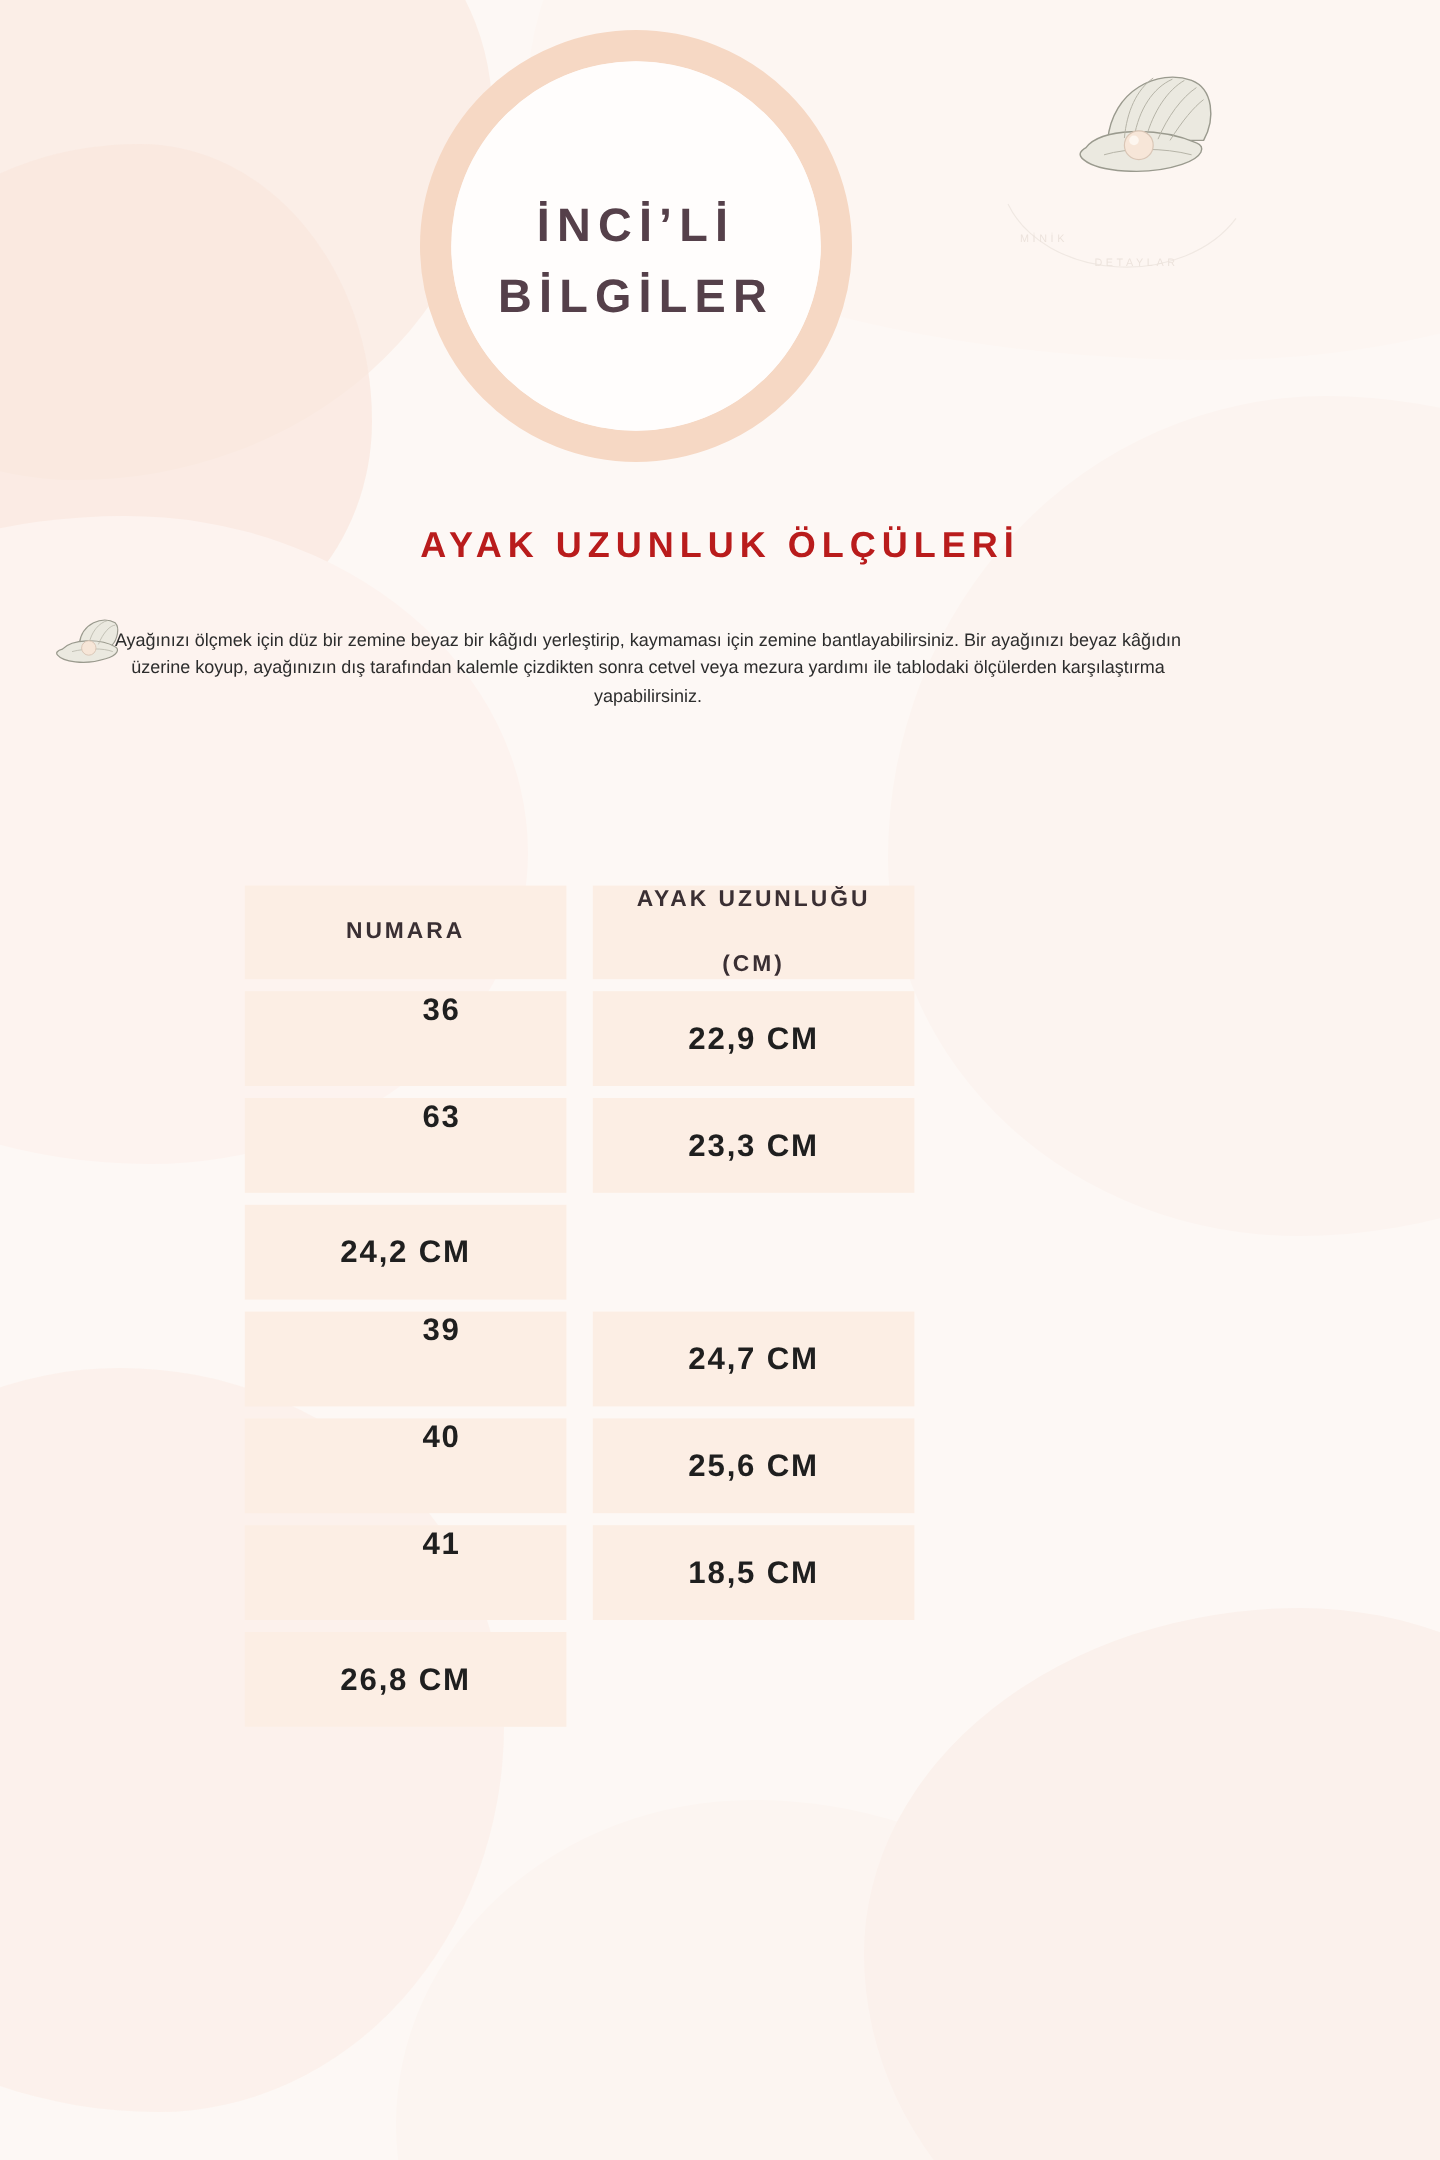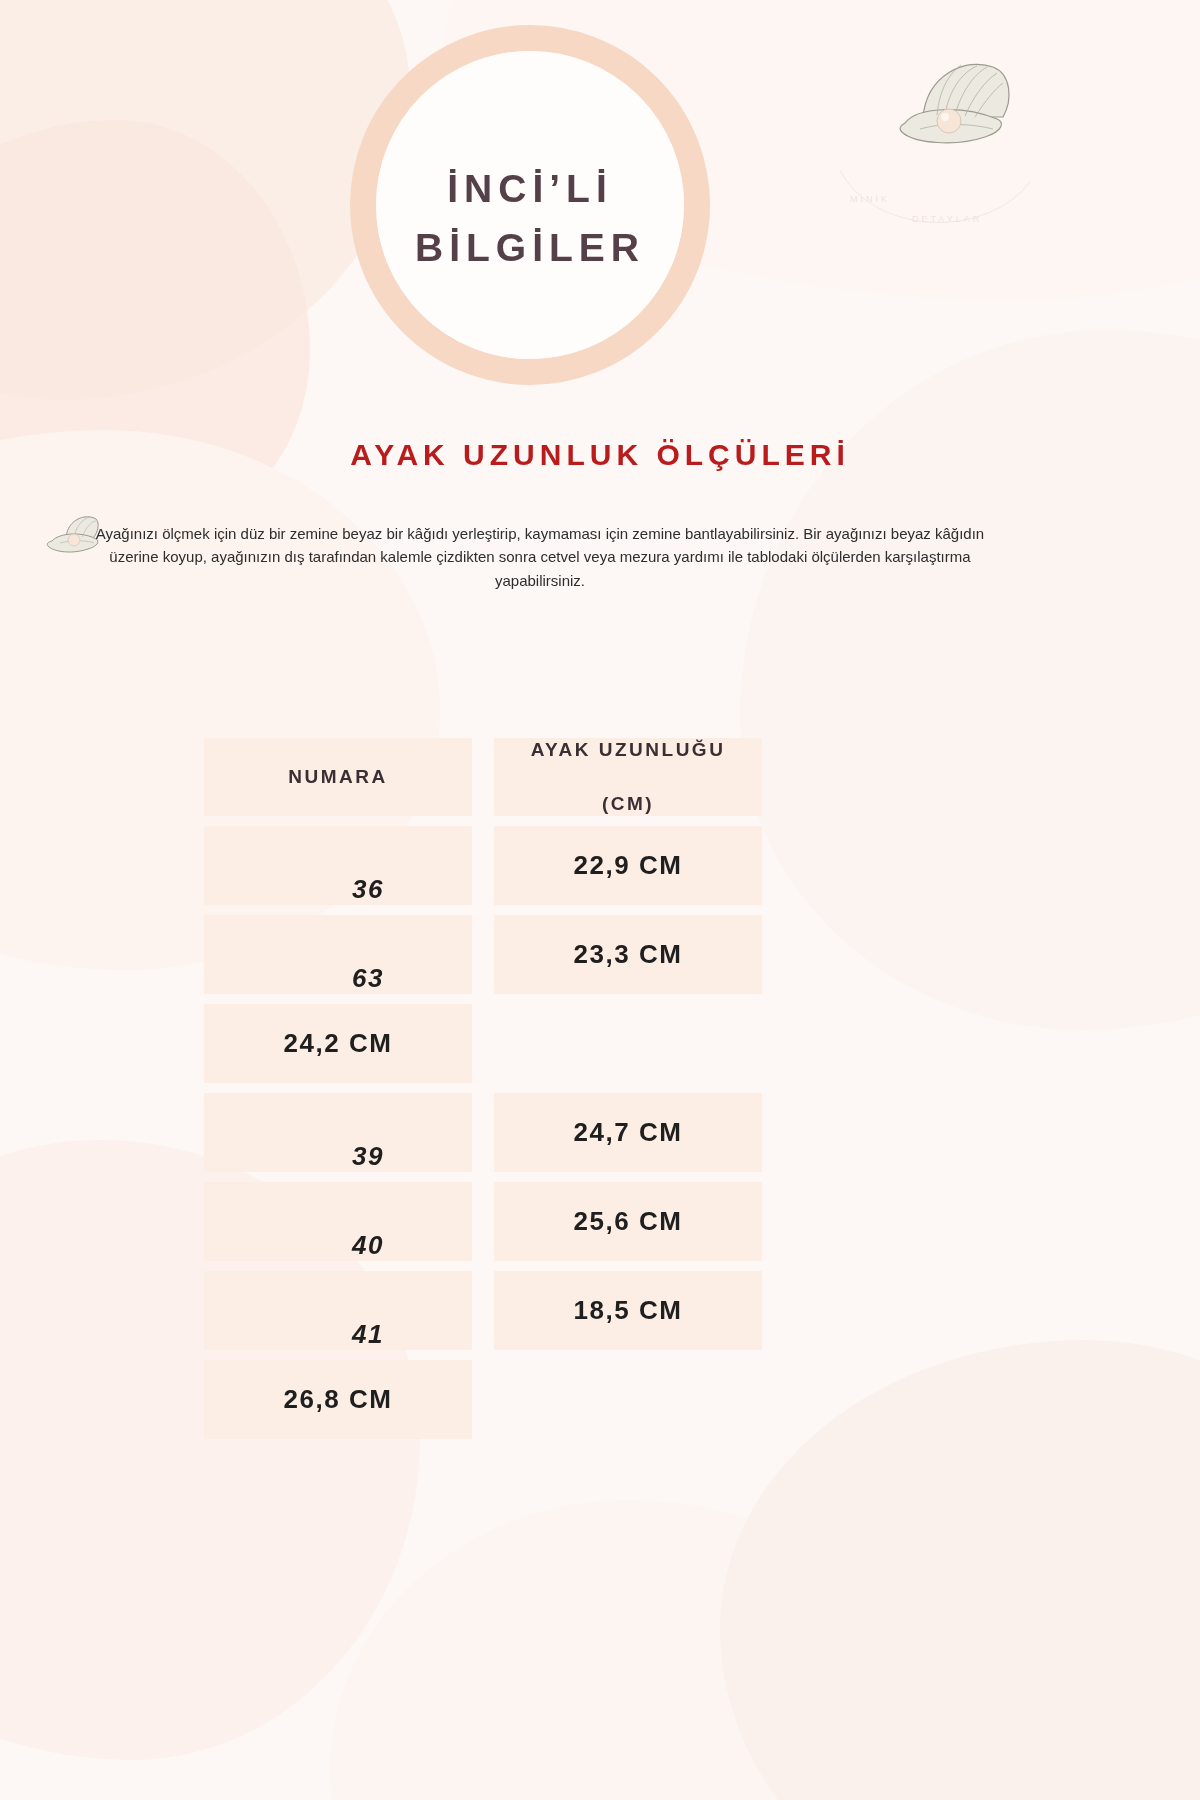--- a/index.html
+++ b/index.html
@@ -215,22 +215,21 @@
     line-height: 1.35;
   }
   .body-row .cell {
     height: 79px;
     color: #1f1f1f;
     font-size: 26px;
     font-weight: bold;
     letter-spacing: 1.5px;
   }
   .body-row .col-num {
-    justify-content: flex-end;
-    font-style: italic;
+    justify-content: flex-start;
   }
   .body-row .col-num span {
     display: block;
     width: 100%;
     text-align: center;
     padding-left: 60px;
     box-sizing: border-box;
   }
 </style>
 </head>

